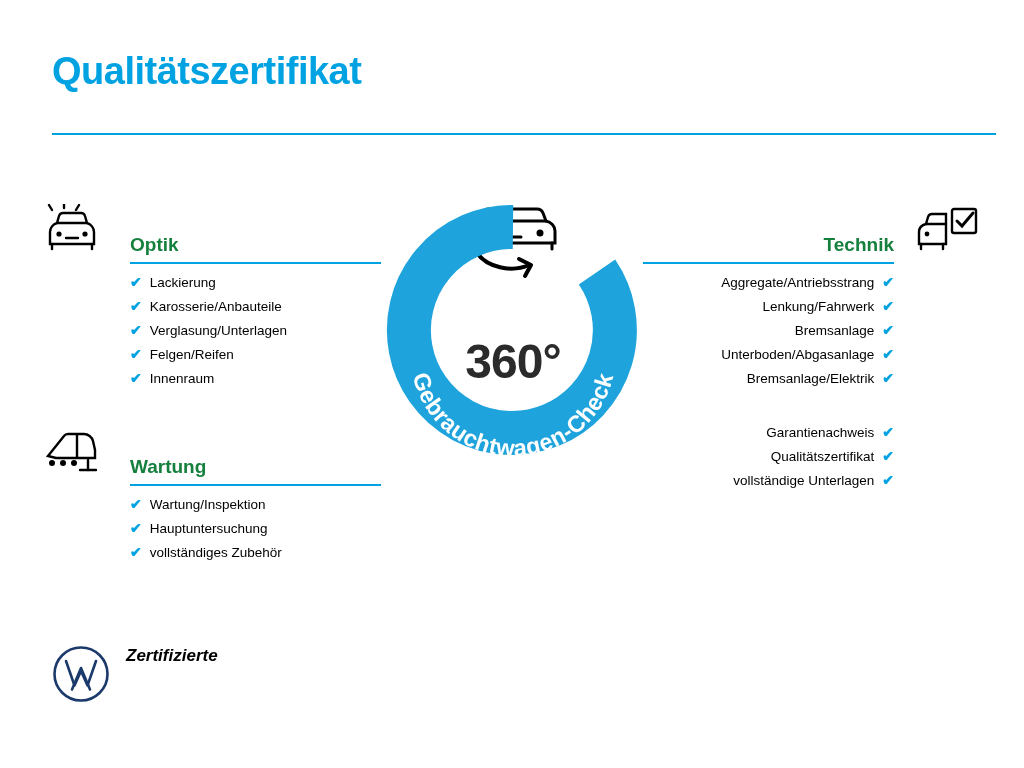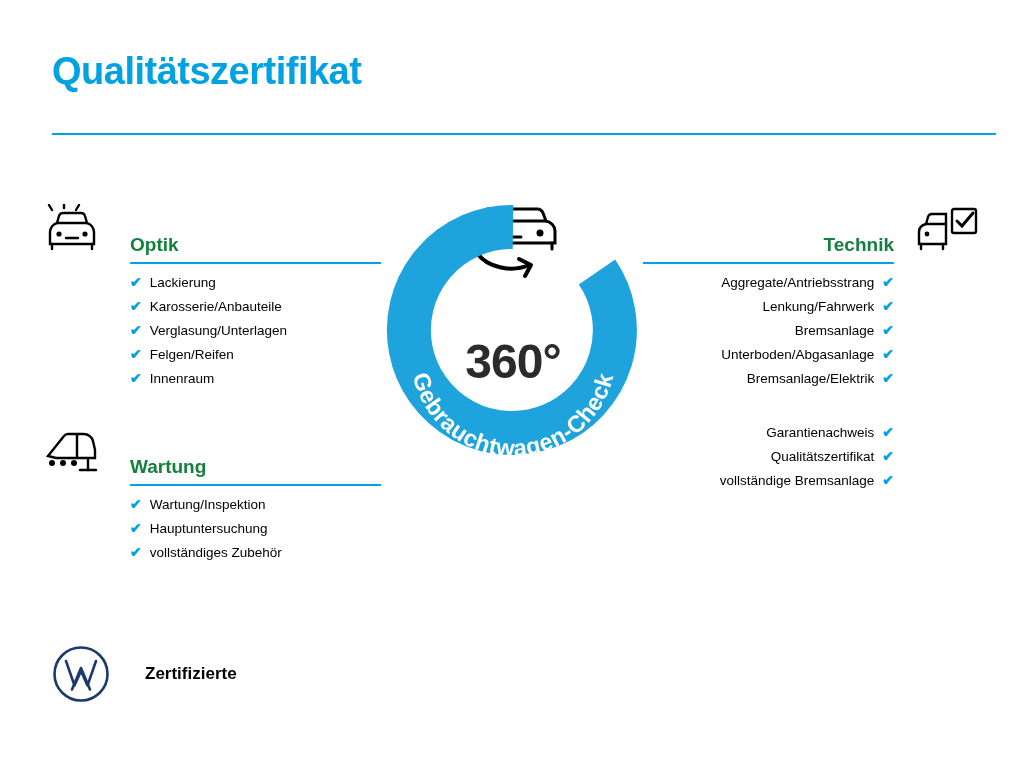--- a/index.html
+++ b/index.html
@@ -136,22 +136,23 @@
     letter-spacing: -1px;
     margin-top: 11px;
   }
 
   
   .footer {
     position: absolute;
     left: 52px;
     top: 645px;
     display: flex;
-    align-items: center;
-    gap: 35px;
+    align-items: flex-start;
+    gap: 16px;
+    font-style: italic;
   }
   .vw-logo { width: 58px; height: 58px; }
   .footer-text {
     font-size: 17px;
     font-weight: bold;
     color: #000000;
     line-height: 1.35;
   }
 </style>
 </head>
@@ -287,21 +288,21 @@
         <li>
             <span class="check">✔</span>
             <span>Garantienachweis</span>
           </li>
         <li>
             <span class="check">✔</span>
             <span>Qualitätszertifikat</span>
           </li>
         <li>
             <span class="check">✔</span>
-            <span>vollständige Bremsanlage</span>
+            <span>vollständige Unterlagen</span>
           </li>
       </ul>
     </div>
   </div>
 
   <div class="center">
     <svg viewBox="0 0 290 310" width="290" height="310" fill="none">
       <defs>
         <path id="arcpath" d="M 42 168 A 103 103 0 0 0 248 168"></path>
       </defs>

